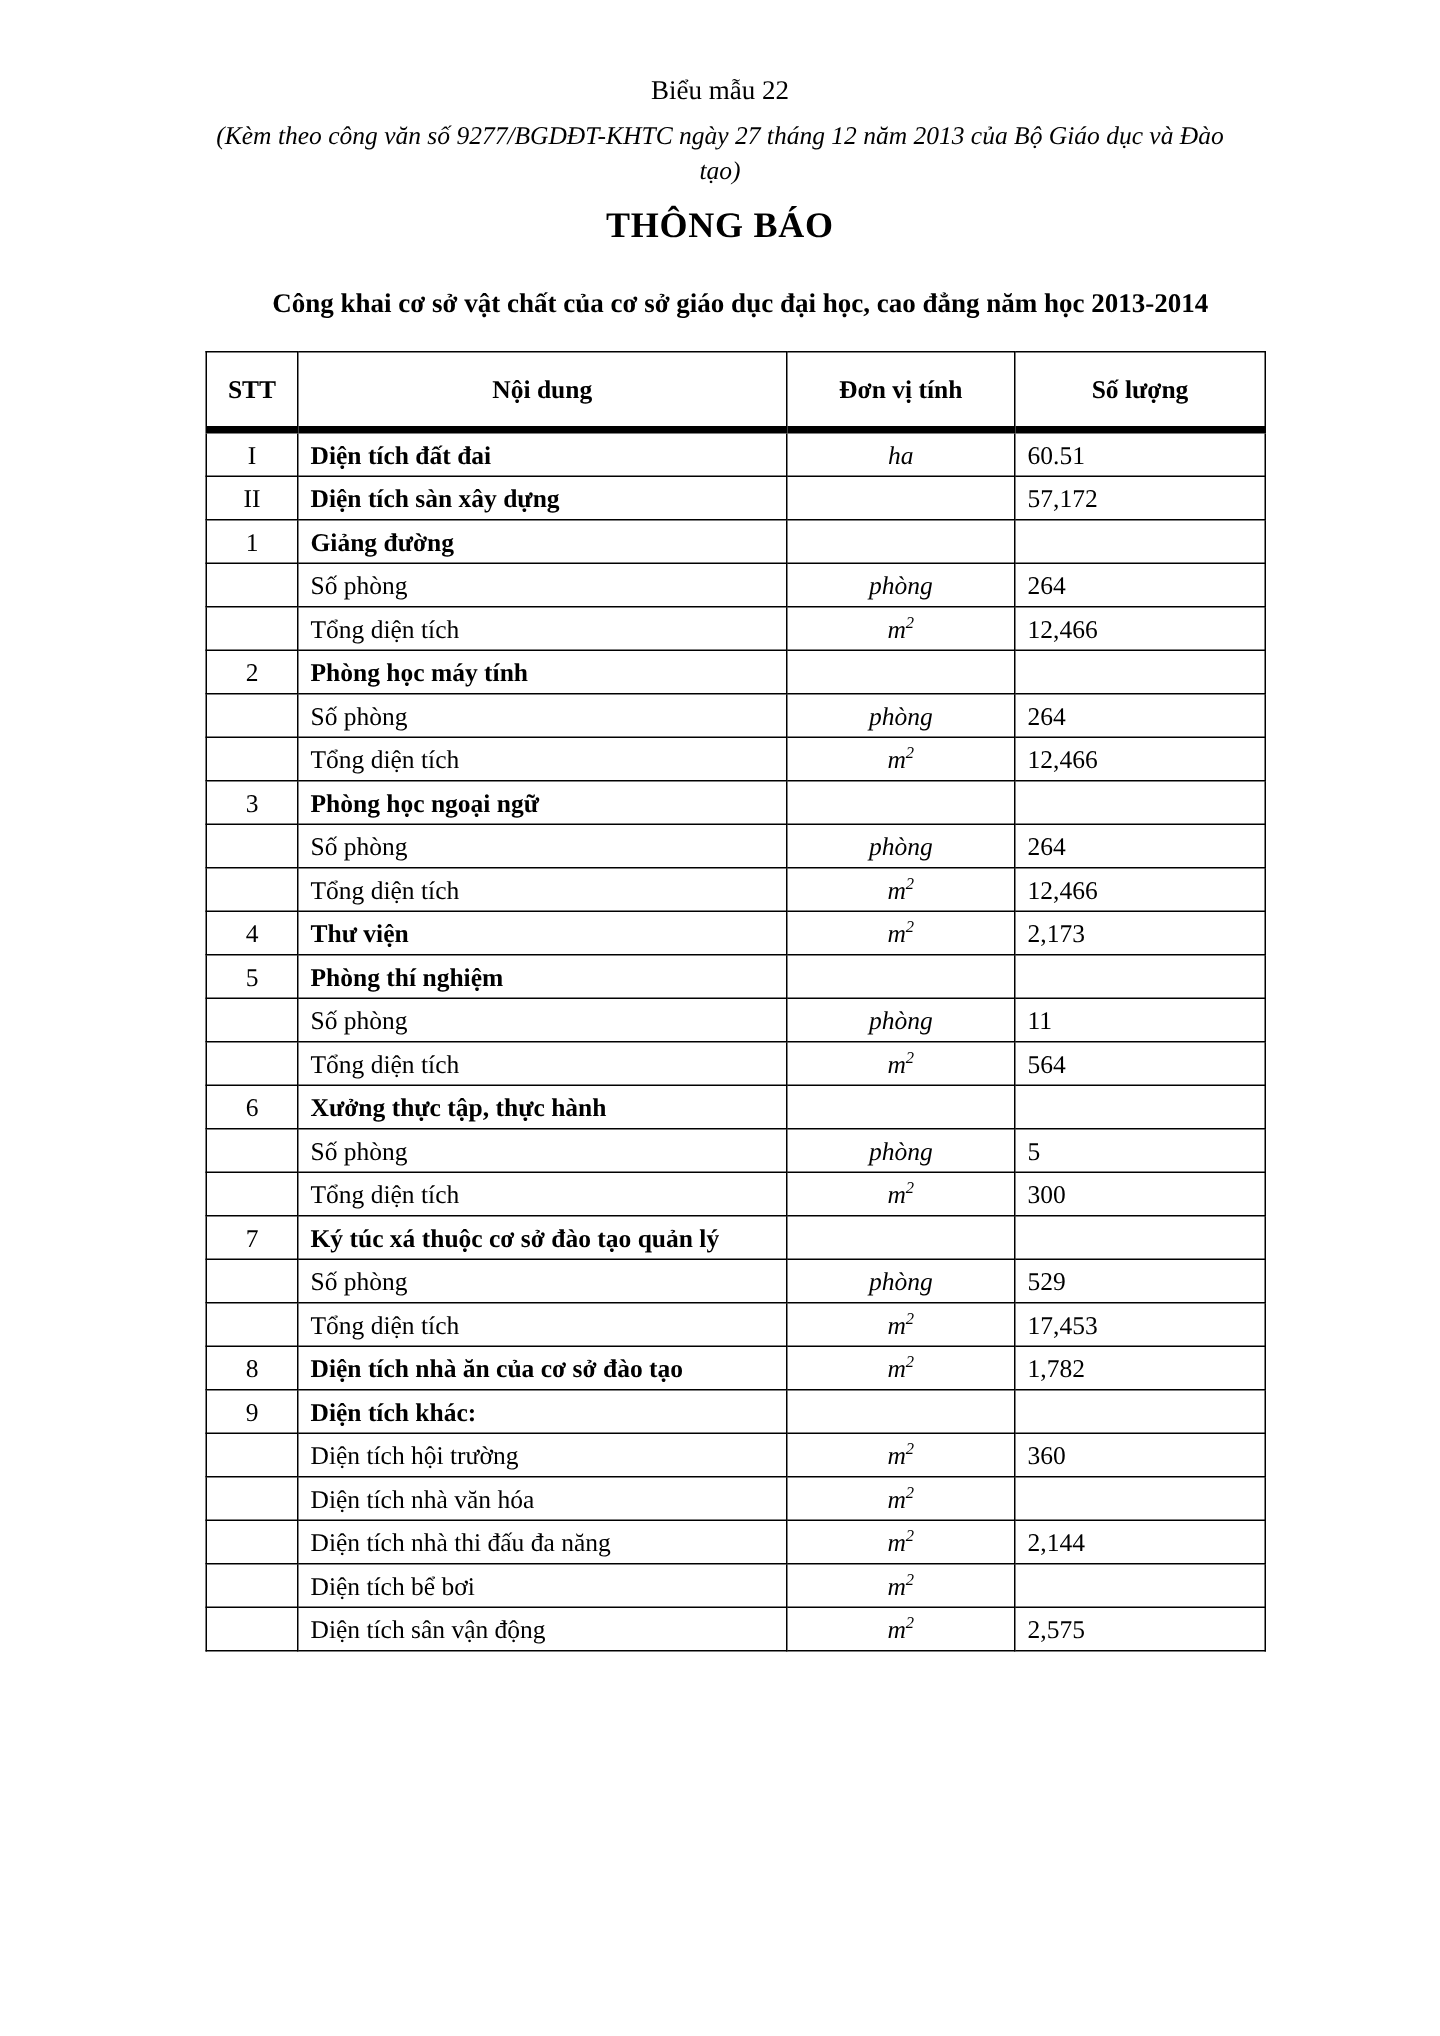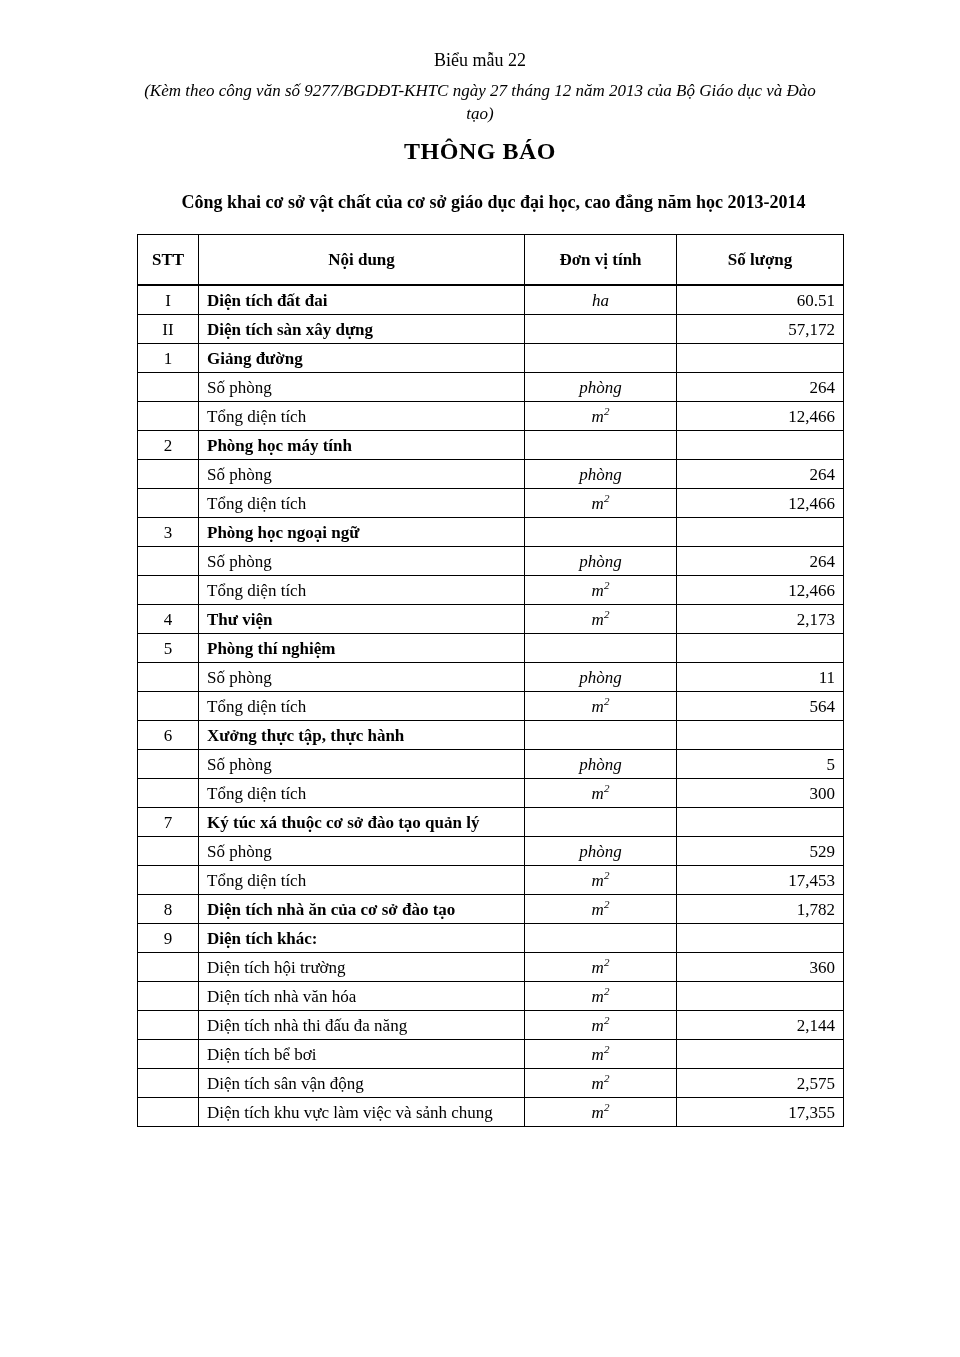--- a/index.html
+++ b/index.html
@@ -51,33 +51,33 @@
   }
   table.facilities th,
   table.facilities td {
     border: 1px solid #000000;
     overflow: hidden;
   }
   table.facilities thead th {
     height: 45px;
     font-weight: bold;
     text-align: center;
-    border-bottom: 2px solid #000000;
+    border-bottom: 5px solid #000000;
     padding: 2px 4px;
   }
   table.facilities tbody td {
     height: 26px;
     padding: 1px 8px;
     vertical-align: middle;
     line-height: 1.25;
   }
   td.col-stt  { text-align: center; padding: 1px 2px; }
   td.col-content { padding-left: 11px; }
   td.col-unit { text-align: center; font-style: italic; }
-  td.col-qty  { text-align: right; padding-right: 8px; }
+  td.col-qty  { padding-right: 8px; }
   .bold { font-weight: bold; }
   sup.unit-sup {
     font-size: 11px;
     line-height: 0;
     vertical-align: super;
   }
 </style>
 </head>
 <body>
 
@@ -265,20 +265,14 @@
         <td class="col-content">Diện tích bể bơi</td>
         <td class="col-unit">m<sup class="unit-sup">2</sup></td>
         <td class="col-qty"></td>
       </tr>
       <tr>
         <td class="col-stt"></td>
         <td class="col-content">Diện tích sân vận động</td>
         <td class="col-unit">m<sup class="unit-sup">2</sup></td>
         <td class="col-qty">2,575</td>
       </tr>
-      <tr>
-        <td class="col-stt"></td>
-        <td class="col-content">Diện tích khu vực làm việc và sảnh chung</td>
-        <td class="col-unit">m<sup class="unit-sup">2</sup></td>
-        <td class="col-qty">17,355</td>
-      </tr>
     </tbody>
 </table>
 
 </body></html>

